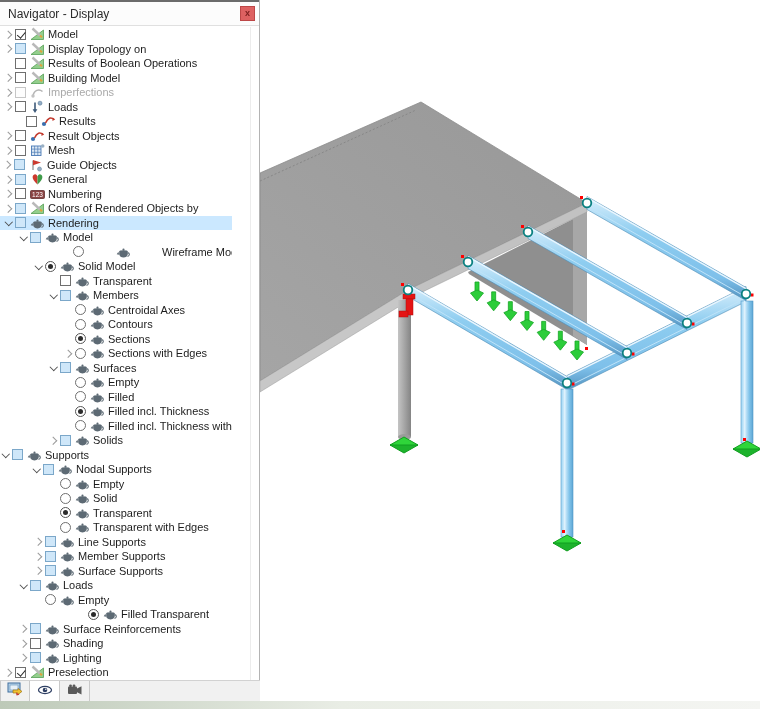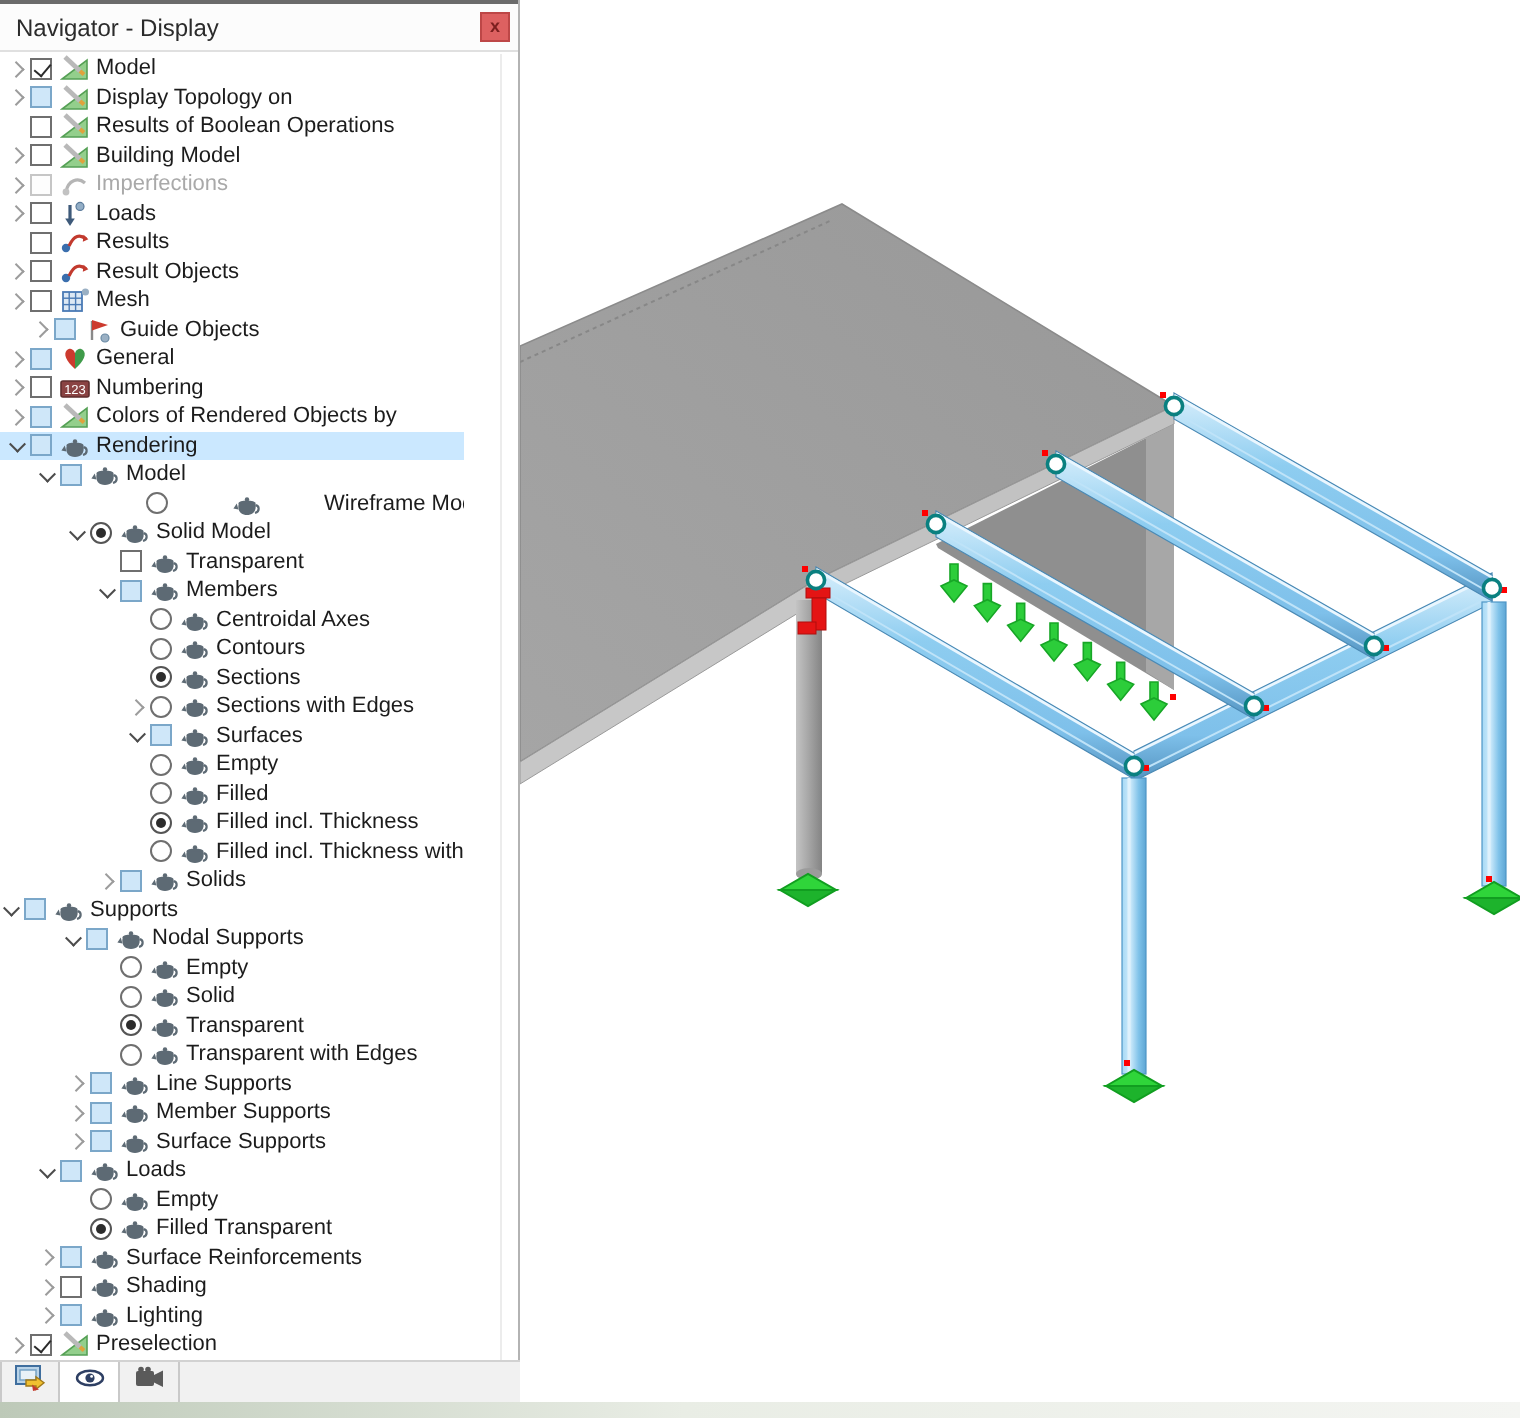--- a/index.html
+++ b/index.html
@@ -270,21 +270,21 @@
           <span class="ctl cb"></span>
           <span class="ticon">
             <svg width="15" height="14" viewBox="0 0 15 14">
               <line x1="5" y1="2.5" x2="5" y2="10" stroke="#3e5a7a" stroke-width="1.6"></line>
               <polygon points="2.6,9.2 7.4,9.2 5,13" fill="#3e5a7a"></polygon>
               <circle cx="10" cy="3.2" r="2" fill="#93aec6" stroke="#5a7a9a" stroke-width="0.6"></circle>
             </svg>
           </span>
           <span class="lbl">Loads</span>
         </div>
-        <div class="trow" style="padding-left: 3px;">
+        <div class="trow" style="padding-left: 14px;">
           <span class="arr"></span>
           <span class="ctl cb"></span>
           <span class="ticon">
             <svg width="15" height="14" viewBox="0 0 15 14">
               <circle cx="3" cy="10" r="2.1" fill="#3a6fae"></circle>
               <path d="M4.5,9 C7,3.5 10,3 13,5.5" fill="none" stroke="#c23a2e" stroke-width="1.6"></path>
               <polygon points="11.8,3.4 14.2,5.6 11.4,6.9" fill="#c23a2e"></polygon>
             </svg>
           </span>
           <span class="lbl">Results</span>
@@ -309,21 +309,21 @@
               <rect x="1.5" y="3" width="9.5" height="9.5" fill="#dce8f4" stroke="#4a7ab5" stroke-width="0.9"></rect>
               <line x1="4.6" y1="3" x2="4.6" y2="12.5" stroke="#4a7ab5" stroke-width="0.7"></line>
               <line x1="7.8" y1="3" x2="7.8" y2="12.5" stroke="#4a7ab5" stroke-width="0.7"></line>
               <line x1="1.5" y1="6.1" x2="11" y2="6.1" stroke="#4a7ab5" stroke-width="0.7"></line>
               <line x1="1.5" y1="9.3" x2="11" y2="9.3" stroke="#4a7ab5" stroke-width="0.7"></line>
               <circle cx="12.7" cy="3" r="1.8" fill="#9ab0c4"></circle>
             </svg>
           </span>
           <span class="lbl">Mesh</span>
         </div>
-        <div class="trow" style="padding-left: 15px;">
+        <div class="trow" style="padding-left: 2px;">
           <span class="arr c"></span>
           <span class="ctl cbp"></span>
           <span class="ticon">
             <svg width="15" height="14" viewBox="0 0 15 14">
               <line x1="4" y1="2.5" x2="4" y2="12" stroke="#8a8a8a" stroke-width="1.2"></line>
               <polygon points="4,2 12,4.5 4,7.2" fill="#cc3a2e"></polygon>
               <circle cx="10.5" cy="11" r="2" fill="#9ab0c4" stroke="#6a8aa4" stroke-width="0.6"></circle>
             </svg>
           </span>
           <span class="lbl">Guide Objects</span>
@@ -495,21 +495,21 @@
             <svg width="15" height="14" viewBox="0 0 15 14">
               <ellipse cx="7.5" cy="6.6" rx="4.3" ry="1.4" fill="#5d6a74"></ellipse>
               <circle cx="7.5" cy="4.7" r="1.1" fill="#5d6a74"></circle>
               <path d="M3.4,6.6 h8.2 c1,4 -1.2,5.9 -4.1,5.9 c-2.9,0 -5.1,-1.9 -4.1,-5.9 z" fill="#5d6a74"></path>
               <polygon points="2.4,6.8 0.7,9.2 3.2,9.8" fill="#5d6a74"></polygon>
               <path d="M11.7,7.6 c2.2,0.4 2.2,3.2 -0.2,3.9" fill="none" stroke="#5d6a74" stroke-width="1.1"></path>
             </svg>
           </span>
           <span class="lbl">Sections with Edges</span>
         </div>
-        <div class="trow" style="padding-left: 48px; margin-left: 15px;">
+        <div class="trow" style="padding-left: 48px;">
           <span class="arr e"></span>
           <span class="ctl cbp"></span>
           <span class="ticon">
             <svg width="15" height="14" viewBox="0 0 15 14">
               <ellipse cx="7.5" cy="6.6" rx="4.3" ry="1.4" fill="#5d6a74"></ellipse>
               <circle cx="7.5" cy="4.7" r="1.1" fill="#5d6a74"></circle>
               <path d="M3.4,6.6 h8.2 c1,4 -1.2,5.9 -4.1,5.9 c-2.9,0 -5.1,-1.9 -4.1,-5.9 z" fill="#5d6a74"></path>
               <polygon points="2.4,6.8 0.7,9.2 3.2,9.8" fill="#5d6a74"></polygon>
               <path d="M11.7,7.6 c2.2,0.4 2.2,3.2 -0.2,3.9" fill="none" stroke="#5d6a74" stroke-width="1.1"></path>
             </svg>
@@ -733,21 +733,21 @@
             <svg width="15" height="14" viewBox="0 0 15 14">
               <ellipse cx="7.5" cy="6.6" rx="4.3" ry="1.4" fill="#5d6a74"></ellipse>
               <circle cx="7.5" cy="4.7" r="1.1" fill="#5d6a74"></circle>
               <path d="M3.4,6.6 h8.2 c1,4 -1.2,5.9 -4.1,5.9 c-2.9,0 -5.1,-1.9 -4.1,-5.9 z" fill="#5d6a74"></path>
               <polygon points="2.4,6.8 0.7,9.2 3.2,9.8" fill="#5d6a74"></polygon>
               <path d="M11.7,7.6 c2.2,0.4 2.2,3.2 -0.2,3.9" fill="none" stroke="#5d6a74" stroke-width="1.1"></path>
             </svg>
           </span>
           <span class="lbl">Empty</span>
         </div>
-        <div class="trow" style="padding-left: 33px;">
+        <div class="trow" style="padding-left: 33px; margin-left: 43px;">
           <span class="arr"></span>
           <span class="ctl rs"></span>
           <span class="ticon">
             <svg width="15" height="14" viewBox="0 0 15 14">
               <ellipse cx="7.5" cy="6.6" rx="4.3" ry="1.4" fill="#5d6a74"></ellipse>
               <circle cx="7.5" cy="4.7" r="1.1" fill="#5d6a74"></circle>
               <path d="M3.4,6.6 h8.2 c1,4 -1.2,5.9 -4.1,5.9 c-2.9,0 -5.1,-1.9 -4.1,-5.9 z" fill="#5d6a74"></path>
               <polygon points="2.4,6.8 0.7,9.2 3.2,9.8" fill="#5d6a74"></polygon>
               <path d="M11.7,7.6 c2.2,0.4 2.2,3.2 -0.2,3.9" fill="none" stroke="#5d6a74" stroke-width="1.1"></path>
             </svg>

